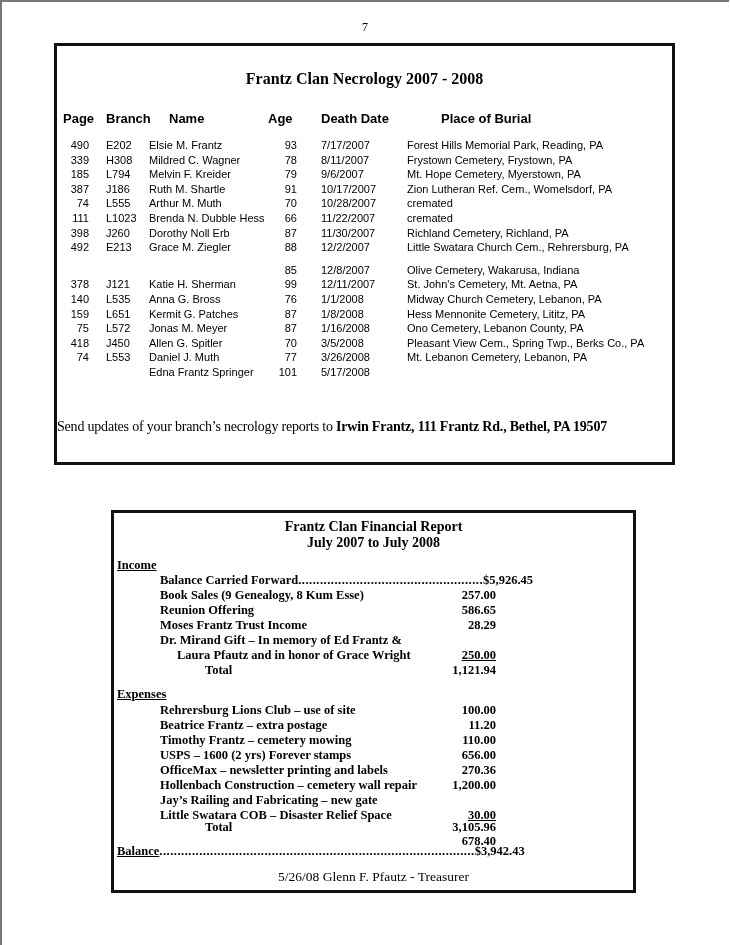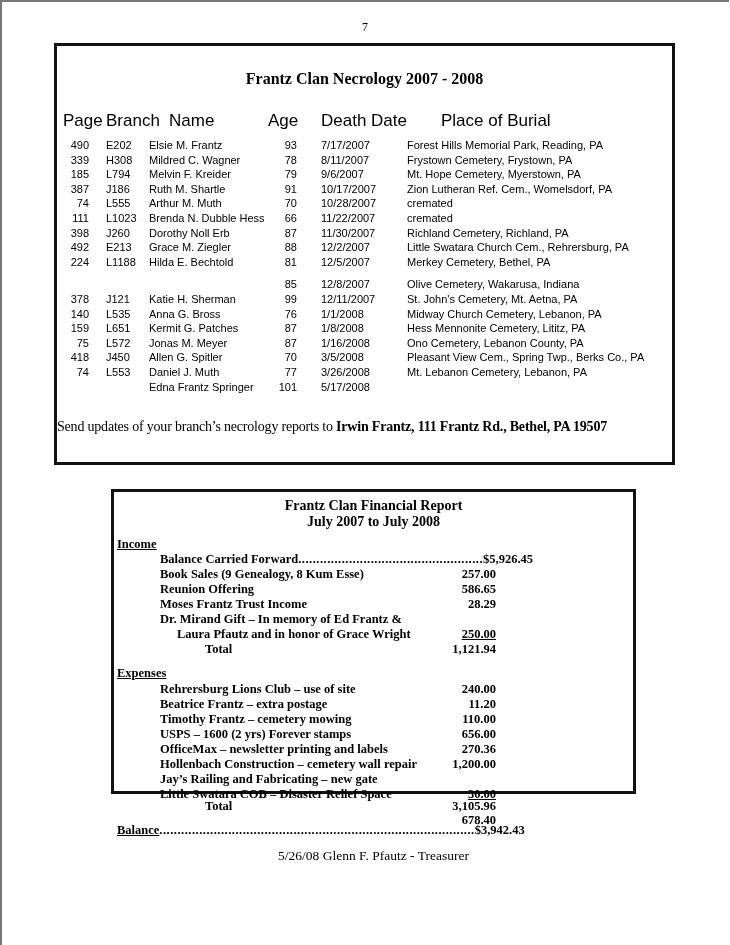--- a/index.html
+++ b/index.html
@@ -18,21 +18,21 @@
   .necro-box {
     position:absolute; left:54px; top:43px; width:621px; height:422px;
     border:3px solid #111; box-sizing:border-box;
   }
   .necro-title {
     position:absolute; left:0; right:0; top:24px; text-align:center;
     font-weight:bold; font-size:16px;
   }
   .necro-head {
     position:absolute; top:65px; left:0; right:0; height:14px;
-    font-family:"Liberation Sans", sans-serif; font-weight:normal; font-size:17px;
+    font-family:"Liberation Sans", sans-serif; font-weight:bold; font-size:13px;
   }
   .necro-head span, .necro-row span { position:absolute; white-space:nowrap; }
   .necro-rows {
     position:absolute; top:93px; left:0; right:0;
     font-family:"Liberation Sans", sans-serif; font-size:11px;
   }
   .necro-row { position:relative; height:14.6px; }
   .c-page { left:6px; width:26px; text-align:right; }
   .c-branch { left:49px; }
   .c-name { left:92px; }
@@ -45,21 +45,21 @@
   .h-age { left:211px; }
   .h-date { left:264px; }
   .h-place { left:384px; }
   .necro-footer {
     position:absolute; left:0; top:373px; font-size:14px; white-space:nowrap;
     letter-spacing:-0.2px;
   }
   .necro-footer b { font-weight:bold; }
 
   .fin-box {
-    position:absolute; left:111px; top:489px; width:525px; height:305px;
+    position:absolute; left:111px; top:510px; width:525px; height:383px;
     border:3px solid #111; box-sizing:border-box; font-size:12.5px;
   }
   .fin-title {
     position:absolute; left:0; right:0; top:6px; text-align:center;
     font-weight:bold; font-size:14px; line-height:16px;
   }
   .fin-line { position:absolute; white-space:nowrap; }
   .fin-bold { font-weight:bold; }
   .u { text-decoration:underline; }
   .amt { position:absolute; width:70px; text-align:right; left:312px; font-weight:bold; }
@@ -141,28 +141,20 @@
         <span class="c-date">11/30/2007</span>
         <span class="c-place">Richland Cemetery, Richland, PA</span>
       </div>
       <div class="necro-row">
         <span class="c-page">492</span>
         <span class="c-branch">E213</span>
         <span class="c-name">Grace M. Ziegler</span>
         <span class="c-age">88</span>
         <span class="c-date">12/2/2007</span>
         <span class="c-place">Little Swatara Church Cem., Rehrersburg, PA</span>
-      </div>
-      <div class="necro-row">
-        <span class="c-page">224</span>
-        <span class="c-branch">L1188</span>
-        <span class="c-name">Hilda E. Bechtold</span>
-        <span class="c-age">81</span>
-        <span class="c-date">12/5/2007</span>
-        <span class="c-place">Merkey Cemetery, Bethel, PA</span>
       </div>
       <div class="necro-row" style="margin-top: 8px;">
         <span class="c-page"></span>
         <span class="c-branch"></span>
         <span class="c-name"></span>
         <span class="c-age">85</span>
         <span class="c-date">12/8/2007</span>
         <span class="c-place">Olive Cemetery, Wakarusa, Indiana</span>
       </div>
       <div class="necro-row">
@@ -248,21 +240,21 @@
       <div class="amt" style="top: 120px;"></div>
       <div class="fin-line fin-bold" style="left: 63px; top: 135px;">Laura Pfautz and in honor of Grace Wright</div>
       <div class="amt u" style="top: 135px;">250.00</div>
     </div>
   <div class="fin-line fin-bold" style="left:91px; top:150px;">Total</div>
   <div class="amt" style="top:150px;">1,121.94</div>
 
   <div class="fin-line fin-bold u" style="left:3px; top:174px;">Expenses</div>
   <div id="expense-items">
       <div class="fin-line fin-bold" style="left: 46px; top: 190px;">Rehrersburg Lions Club – use of site</div>
-      <div class="amt" style="top: 190px;">240.00</div>
+      <div class="amt" style="top: 190px;">100.00</div>
       <div class="fin-line fin-bold" style="left: 46px; top: 205px;">Beatrice Frantz – extra postage</div>
       <div class="amt" style="top: 205px;">11.20</div>
       <div class="fin-line fin-bold" style="left: 46px; top: 220px;">Timothy Frantz – cemetery mowing</div>
       <div class="amt" style="top: 220px;">110.00</div>
       <div class="fin-line fin-bold" style="left: 46px; top: 235px;">USPS – 1600 (2 yrs) Forever stamps</div>
       <div class="amt" style="top: 235px;">656.00</div>
       <div class="fin-line fin-bold" style="left: 46px; top: 250px;">OfficeMax – newsletter printing and labels</div>
       <div class="amt" style="top: 250px;">270.36</div>
       <div class="fin-line fin-bold" style="left: 46px; top: 265px;">Hollenbach Construction – cemetery wall repair</div>
       <div class="amt" style="top: 265px;">1,200.00</div>

